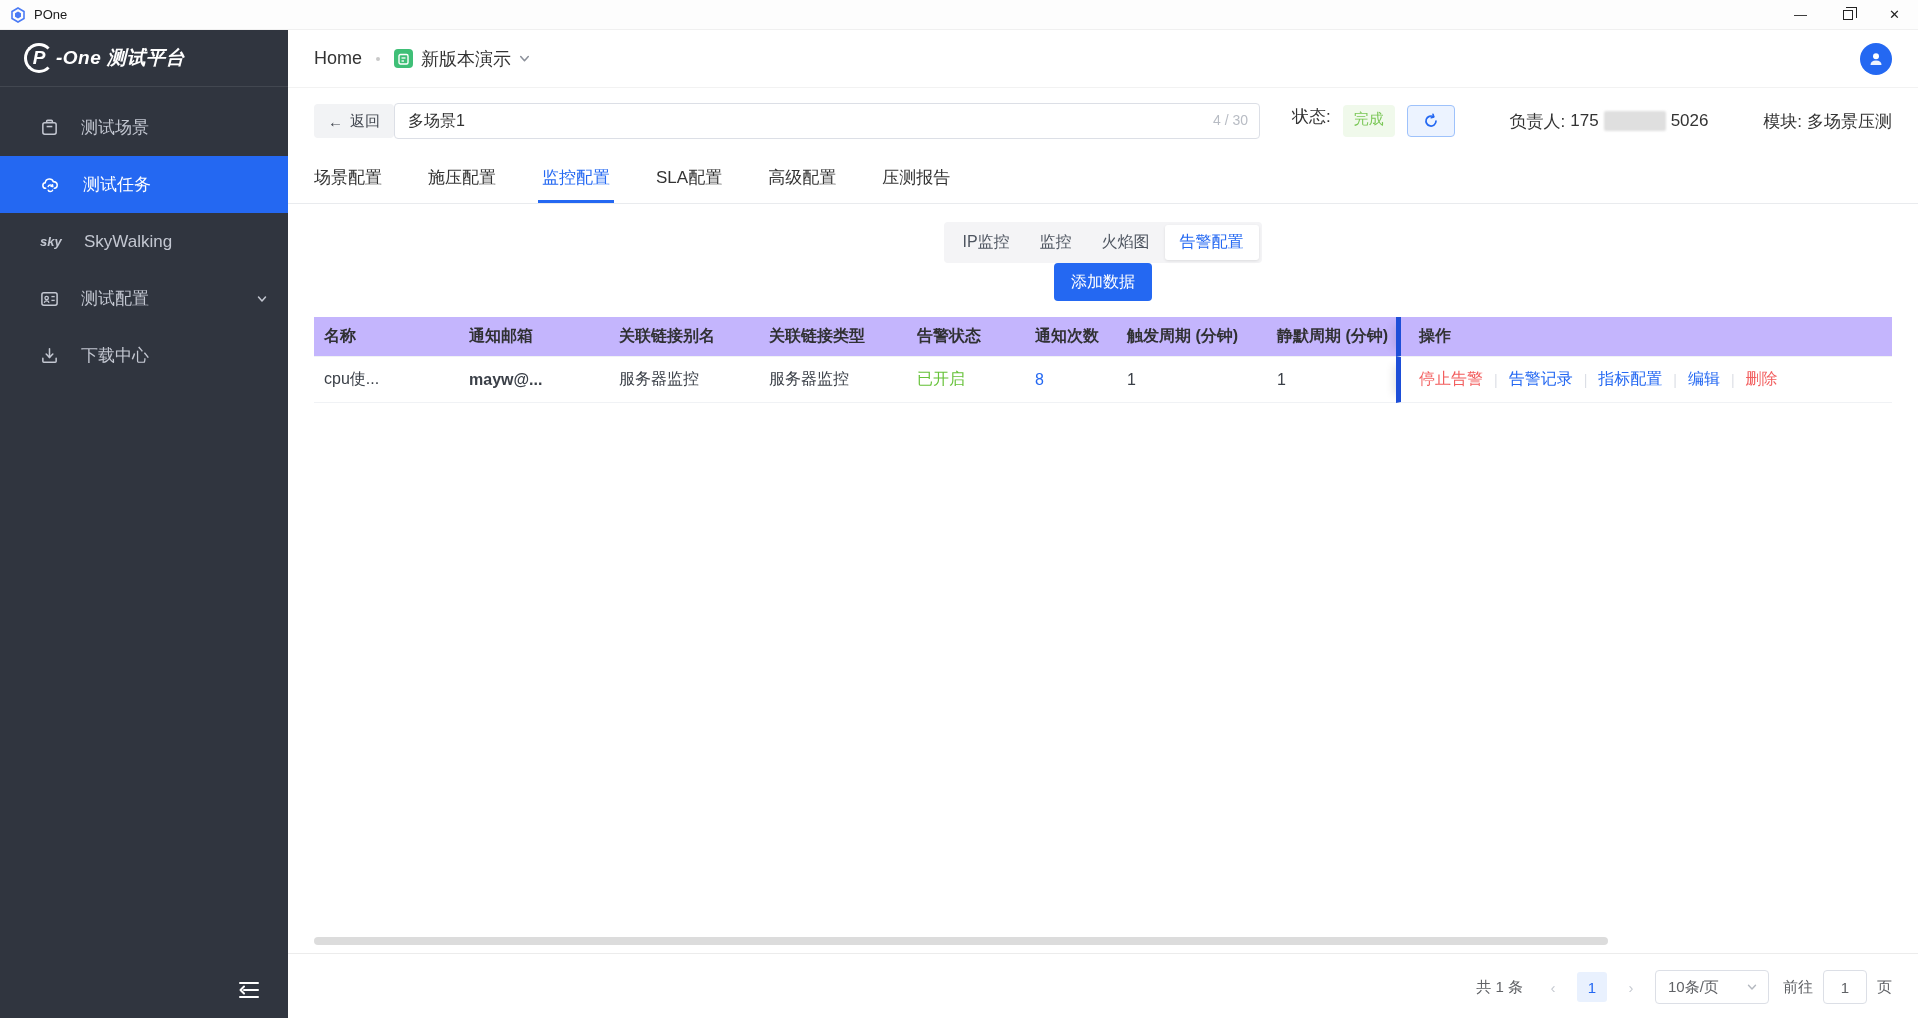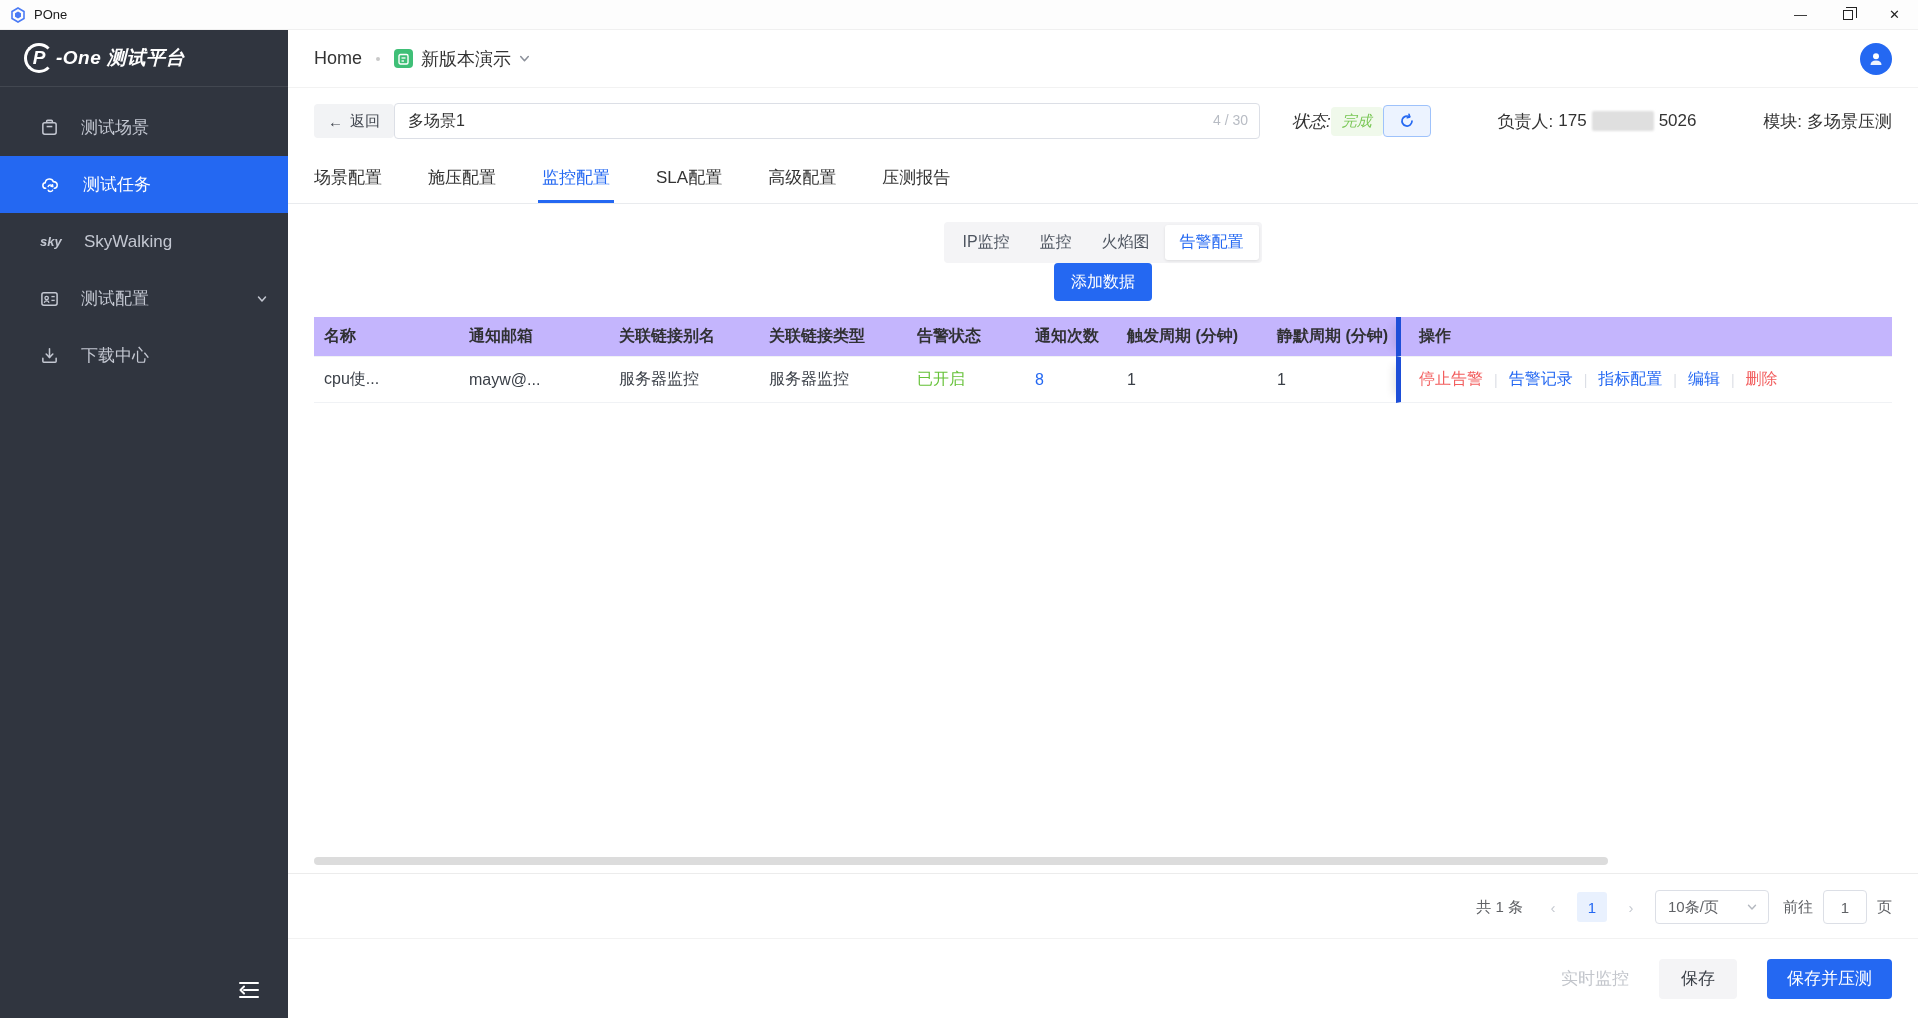--- a/index.html
+++ b/index.html
@@ -41,21 +41,21 @@
   .crumb-proj { font-size:18px; color:#333; display:flex; align-items:center; cursor:pointer; }
   .avatar { margin-left:auto; width:32px; height:32px; border-radius:50%; background:#2468f2; display:flex; align-items:center; justify-content:center; cursor:pointer; }
 
   .toolbar { height:66px; display:flex; align-items:center; padding:0 26px; }
   .back-btn { height:34px; background:#f2f3f5; border:none; border-radius:4px; padding:0 14px; font-size:15px; color:#41464f; display:flex; align-items:center; gap:7px; cursor:pointer; font-family:inherit; }
   .name-wrap { position:relative; width:866px; }
   .name-input { width:100%; height:36px; border:1px solid #dcdfe6; border-radius:4px; padding:0 70px 0 13px; font-size:16px; color:#333; font-family:inherit; outline:none; }
   .name-counter { position:absolute; right:12px; top:9px; font-size:14px; color:#b8bcc4; }
   .tb-right { flex:1; display:flex; align-items:center; justify-content:space-between; padding-left:32px; }
   .tb-label { font-size:17px; color:#333; }
-  .status-group { display:flex; align-items:center; gap:0;font-style:italic; }
+  .status-group { display:flex; gap:12px; }
   .status-badge { background:#f0f9eb; color:#7ac756; font-size:15px; padding:5px 11px; border-radius:4px; }
   .refresh-btn { width:48px; height:32px; background:#ecf3ff; border:1px solid #9ec2fb; border-radius:4px; display:flex; align-items:center; justify-content:center; cursor:pointer; }
   .owner-group, .module-group { display:flex; align-items:center; gap:5px; font-size:17px; color:#333; }
   .masked { display:inline-block; width:62px; height:20px; background:#dfdfdf; border-radius:2px; filter:blur(1px); }
 
   .tabs { display:flex; padding:0 26px; border-bottom:1px solid #e9ebee; height:50px; }
   .tab { margin-right:46px; font-size:17px; color:#333; line-height:48px; position:relative; cursor:pointer; }
   .tab.active { color:#2468f2; }
   .tab.active::after { content:""; position:absolute; left:-4px; right:-4px; bottom:0; height:3px; background:#2468f2; }
 
@@ -63,21 +63,21 @@
   .segmented { background:#f4f4f6; border-radius:4px; padding:3px; display:flex; }
   .seg-item { padding:7px 15px; font-size:16px; color:#4e5560; border-radius:3px; cursor:pointer; white-space:nowrap; }
   .seg-item.active { background:#fff; color:#2468f2; box-shadow:0 1px 3px rgba(0,0,0,.1); }
   .add-btn { background:#2468f2; color:#fff; border:none; border-radius:4px; height:38px; padding:0 17px; font-size:16px; cursor:pointer; font-family:inherit; }
 
   
   .table-wrap { margin:16px 26px 0; flex:1; overflow:hidden; }
   .t-row { display:flex; align-items:stretch; }
   .t-head .t-cell { background:#c4b5fd; font-weight:bold; color:#303133; height:40px; }
   .t-cell { display:flex; align-items:center; padding:0 10px; font-size:16px; color:#3a3f47; white-space:nowrap; height:46px; border-bottom:1px solid #f0f2f5; }
-  .c0{width:145px;} .c1{width:150px;} .c2{width:150px;} .c3{width:148px;} .c4{width:118px;} .c5{width:92px;} .c6{width:150px;} .c7{width:129px;}
+  .c0{width:145px;} .c1{width:150px;font-weight:bold;} .c2{width:150px;} .c3{width:148px;} .c4{width:118px;} .c5{width:92px;} .c6{width:150px;} .c7{width:129px;}
   .c-op { flex:1; border-left:5px solid #1d4ed8; box-shadow:-10px 0 10px -8px rgba(0,0,0,.12); padding-left:18px; }
   .txt-green { color:#67c23a; }
   .txt-blue  { color:#2468f2; }
   .op-links { display:flex; align-items:center; gap:11px; }
   .op-link { font-size:16px; cursor:pointer; text-decoration:none; }
   .op-link.blue { color:#2468f2; }
   .op-link.red  { color:#f25e5e; }
   .op-sep { color:#dcdfe6; font-size:14px; }
 
   
@@ -313,20 +313,15 @@
             <polyline points="2.5,4.2 6,8 9.5,4.2" fill="none" stroke="#b4b8bf" stroke-width="1.4" stroke-linecap="round" stroke-linejoin="round"></polyline>
           </svg>
       </span>
       <span class="pg-goto">
         <span>前往</span>
         <input class="pg-goto-input" value="1" style="">
         <span>页</span>
       </span>
     </div>
 
-    <div class="footer-bar">
-      <button class="ghost-btn">实时监控</button>
-      <button class="save-btn">保存</button>
-      <button class="primary-btn">保存并压测</button>
-    </div>
 
   </div>
 </div>
 
 </body></html>

